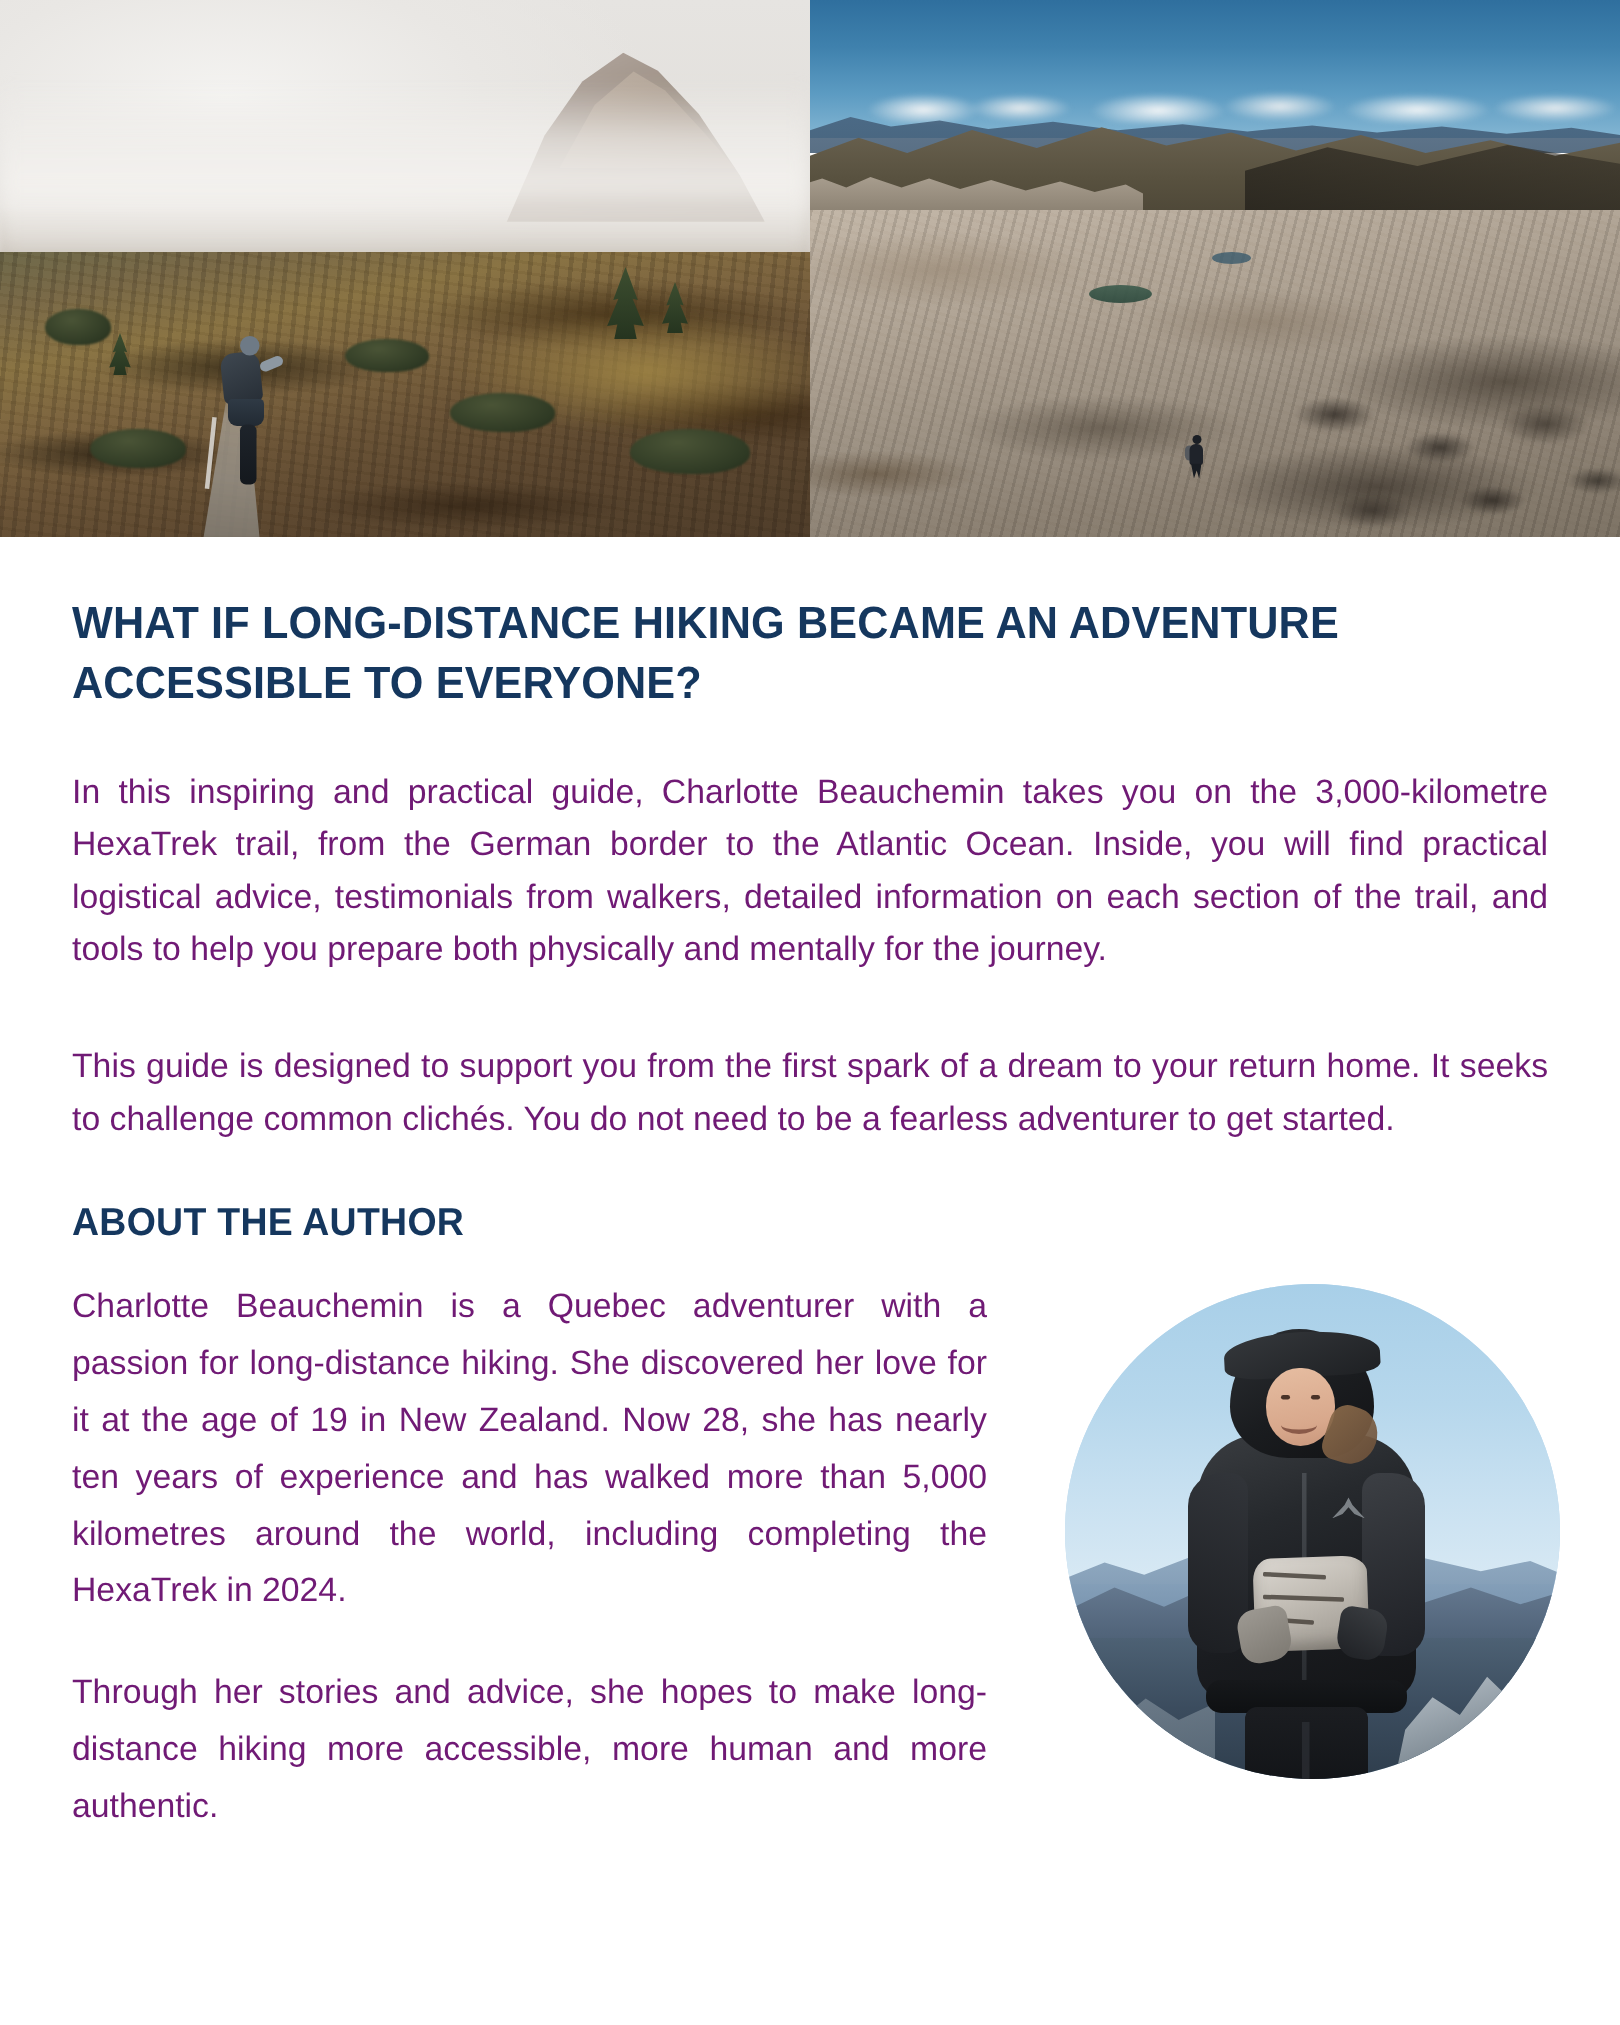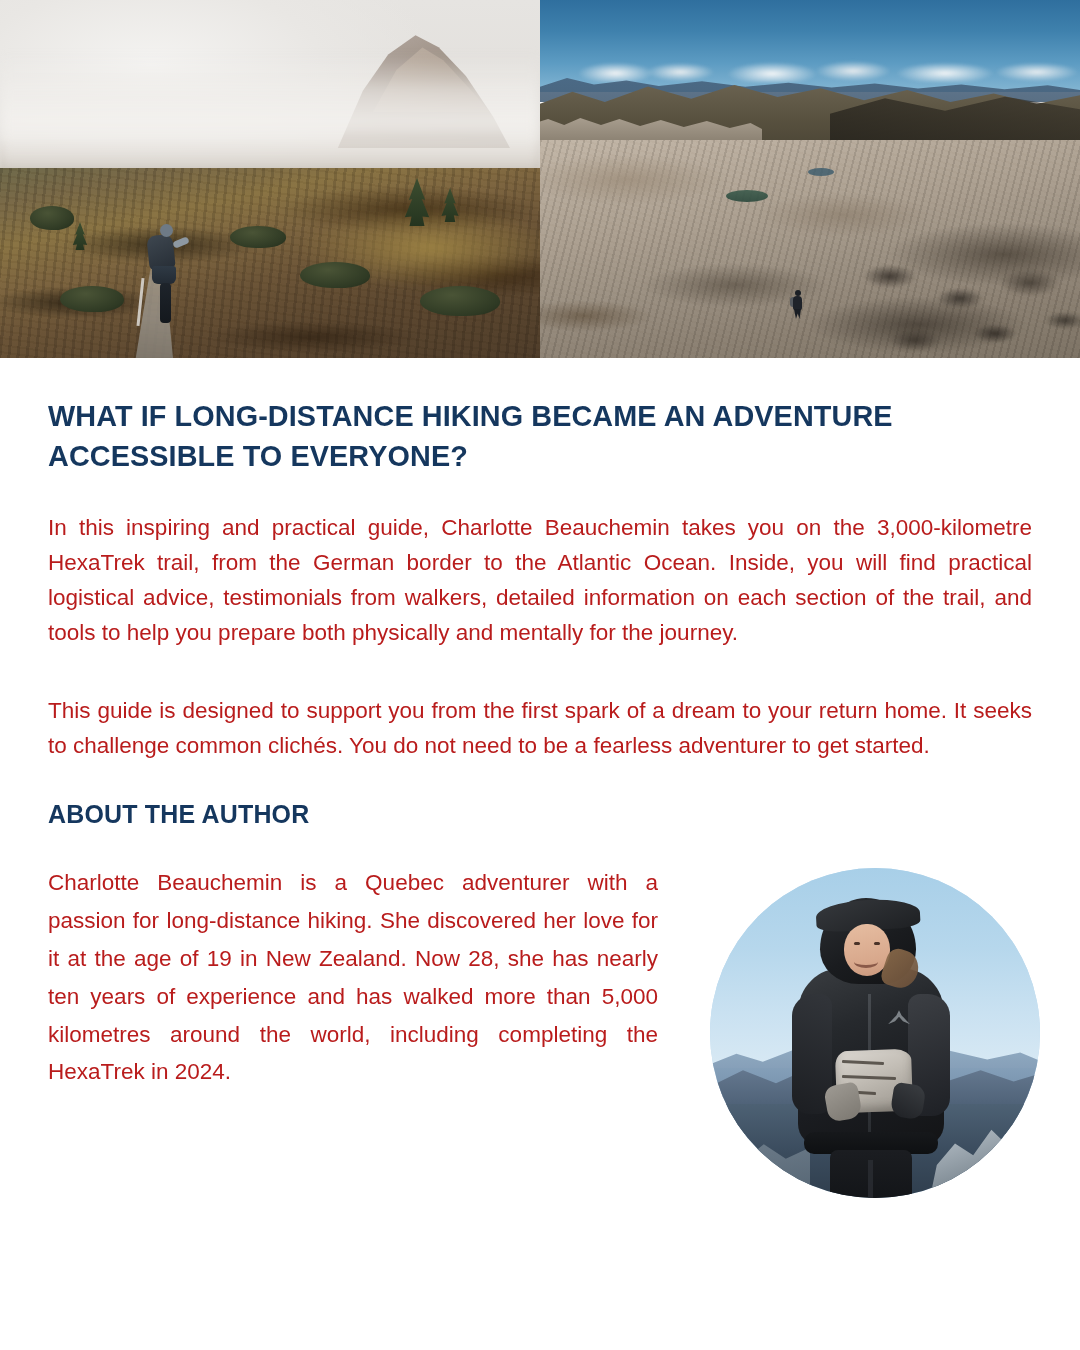--- a/index.html
+++ b/index.html
@@ -328,41 +328,41 @@
     color: #15375e;
     text-transform: uppercase;
     transform: scaleX(0.96);
     transform-origin: left center;
     max-width: 910px;
   }
   .para {
     margin: 0;
     font-size: 22.5px;
     line-height: 1.56;
-    color: #b91c1c;
+    color: #701a75;
     text-align: justify;
     max-width: 984px;
   }
   .para-1 { margin-top: 34px; }
   .para-2 { margin-top: 43px; }
 
   .author-heading {
     margin: 36px 0 0 0;
     font-family: "Liberation Sans", sans-serif;
     font-size: 26px;
     font-weight: 700;
     letter-spacing: .2px;
     color: #15375e;
     text-transform: uppercase;
     transform: scaleX(0.96);
     transform-origin: left center;
   }
 
   .author-block {
-    margin-top: 34px;
+    margin-top: 22px;
     display: flex;
     align-items: flex-start;
     gap: 52px;
   }
   .author-text { width: 610px; flex: 0 0 610px; }
   .author-text .para { font-size: 22.5px; line-height: 1.68; max-width: 610px; }
   .author-text .para + .para { margin-top: 30px; }
 
   
   .portrait-wrap {
@@ -624,20 +624,21 @@
   <p class="para para-1">In this inspiring and practical guide, Charlotte Beauchemin takes you on the 3,000-kilometre HexaTrek trail, from the German border to the Atlantic Ocean. Inside, you will find practical logistical advice, testimonials from walkers, detailed information on each section of the trail, and tools to help you prepare both physically and mentally for the journey.</p>
 
   <p class="para para-2">This guide is designed to support you from the first spark of a dream to your return home. It seeks to challenge common clichés. You do not need to be a fearless adventurer to get started.</p>
 
   <h2 class="author-heading">ABOUT THE AUTHOR</h2>
 
   <div class="author-block">
 
     <div class="author-text">
       <p class="para">Charlotte Beauchemin is a Quebec adventurer with a passion for long-distance hiking. She discovered her love for it at the age of 19 in New Zealand. Now 28, she has nearly ten years of experience and has walked more than 5,000 kilometres around the world, including completing the HexaTrek in 2024.</p>
+      <p class="para">Through her stories and advice, she hopes to make long-distance hiking more accessible, more human and more authentic.</p>
     </div>
 
     <div class="portrait-wrap">
       <div class="portrait">
         <div class="pt-sky"></div>
         <div class="pt-mtn-far"></div>
         <div class="pt-mtn-mid"></div>
         <div class="pt-valley"></div>
         <div class="pt-rock-left"></div>
         <div class="pt-rock-right"></div>

